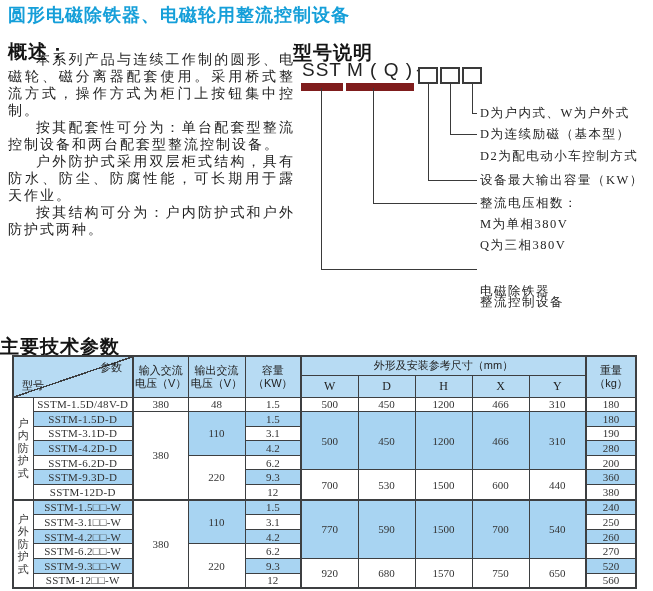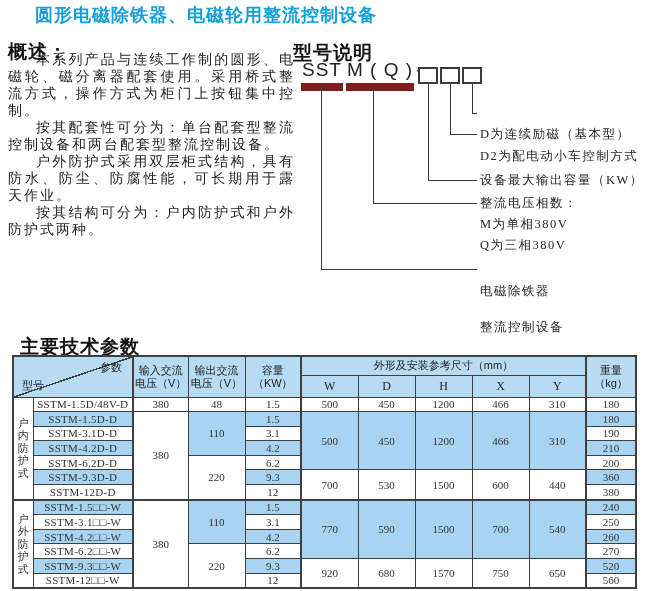--- a/index.html
+++ b/index.html
@@ -3,25 +3,25 @@
 <meta charset="utf-8">
 <style>
   :root{
     --title:#159fd9; --header-bg:#b7dbf3; --row-highlight:#a8d4f2;
     --border:#3d3f41; --text:#1f1f1f;
   }
   html,body{margin:0;padding:0;background:#fff;}
   .page{position:relative;width:653px;height:591px;background:#ffffff;overflow:hidden;
         font-family:"Liberation Sans","DejaVu Sans",sans-serif;color:var(--text);}
   .title{position:absolute;left:8px;top:3px;font-size:18px;font-weight:bold;
-         color:var(--title);letter-spacing:1px;white-space:nowrap;margin-left:27px;}
+         color:var(--title);letter-spacing:1px;white-space:nowrap;}
   .sec-h{position:absolute;font-size:19px;font-weight:bold;color:#141414;letter-spacing:1px;}
   .sec-h.ov{left:8px;top:39px;}
   .sec-h.md{left:293px;top:40px;}
-  .sec-h.pr{left:20px;top:334px;}
+  .sec-h.pr{left:0;top:334px;}
   .overview-text{position:absolute;left:8px;top:51px;width:287px;
                  font-family:"Liberation Serif","DejaVu Serif",serif;
                  font-size:14px;line-height:17px;letter-spacing:2px;
                  text-align:justify;color:var(--text);}
   .overview-text p{margin:0;text-indent:2em;}
   
   .diagram{position:absolute;left:293px;top:55px;width:360px;height:286px;}
   .code-row{position:absolute;left:8px;top:4px;font-size:19px;letter-spacing:1px;
             color:#222;white-space:nowrap;}
   .code-seg{display:inline-block;border-bottom:8px solid #7f1d1d;padding:0 1px 2px 1px;}
@@ -70,38 +70,39 @@
       <p>户外防护式采用双层柜式结构，具有防水、防尘、防腐性能，可长期用于露天作业。</p>
       <p>按其结构可分为：户内防护式和户外防护式两种。</p>
     </div>
 
   <div class="sec-h md">型号说明</div>
   <div class="diagram" id="diagram">
     <div class="code-row"><span class="code-seg">SST</span><span class="code-seg">M ( Q )</span><span class="code-dash">-</span></div>
     <div class="code-box" style="left:125px"></div>
     <div class="code-box" style="left:147px"></div>
     <div class="code-box" style="left:169px"></div>
+  <div class="dg-label" style="top: 50px;">D为户内式、W为户外式</div>
       <div class="dg-line" style="left: 179px; top: 27px; width: 1px; height: 31px;"></div>
       <div class="dg-line" style="left: 179px; top: 58px; width: 5px; height: 1px;"></div>
       <div class="dg-label" style="top: 71px; text-align: center;">D为连续励磁（基本型）</div>
       <div class="dg-line" style="left: 157px; top: 27px; width: 1px; height: 52px;"></div>
       <div class="dg-line" style="left: 157px; top: 79px; width: 27px; height: 1px;"></div>
       <div class="dg-label" style="top: 93px;">D2为配电动小车控制方式</div>
       <div class="dg-label" style="top: 117px;">设备最大输出容量（KW）</div>
       <div class="dg-line" style="left: 135px; top: 27px; width: 1px; height: 98px;"></div>
       <div class="dg-line" style="left: 135px; top: 125px; width: 49px; height: 1px;"></div>
       <div class="dg-label" style="top: 140px;">整流电压相数：</div>
       <div class="dg-line" style="left: 80px; top: 33px; width: 1px; height: 115px;"></div>
       <div class="dg-line" style="left: 80px; top: 148px; width: 104px; height: 1px;"></div>
       <div class="dg-label" style="top: 161px;">M为单相380V</div>
       <div class="dg-label" style="top: 182px;">Q为三相380V</div>
       <div class="dg-line" style="left: 28px; top: 33px; width: 1px; height: 181px;"></div>
       <div class="dg-line" style="left: 28px; top: 214px; width: 156px; height: 1px;"></div>
       <div class="dg-label" style="top: 228px;">电磁除铁器</div>
-      <div class="dg-label" style="top: 264px; text-align: center;">整流控制设备</div>
+      <div class="dg-label" style="top: 239px; text-align: center;">整流控制设备</div>
     </div>
 
   <div class="sec-h pr">主要技术参数</div>
   <table class="ptable" id="ptable">
       <colgroup>
         <col style="width: 20px;">
         <col style="width: 100px;">
         <col style="width: 55px;">
         <col style="width: 57px;">
         <col style="width: 56px;">
@@ -160,21 +161,21 @@
           <td class="hl bl2">180</td>
         </tr>
         <tr>
           <td class="model">SSTM-3.1D-D</td>
           <td>3.1</td>
           <td class="bl2">190</td>
         </tr>
         <tr>
           <td class="hl model">SSTM-4.2D-D</td>
           <td class="hl">4.2</td>
-          <td class="hl bl2">210</td>
+          <td class="hl bl2">280</td>
         </tr>
         <tr>
           <td class="model">SSTM-6.2D-D</td>
           <td rowspan="3">220</td>
           <td>6.2</td>
           <td class="bl2">200</td>
         </tr>
         <tr>
           <td class="hl model">SSTM-9.3D-D</td>
           <td class="hl">9.3</td>

